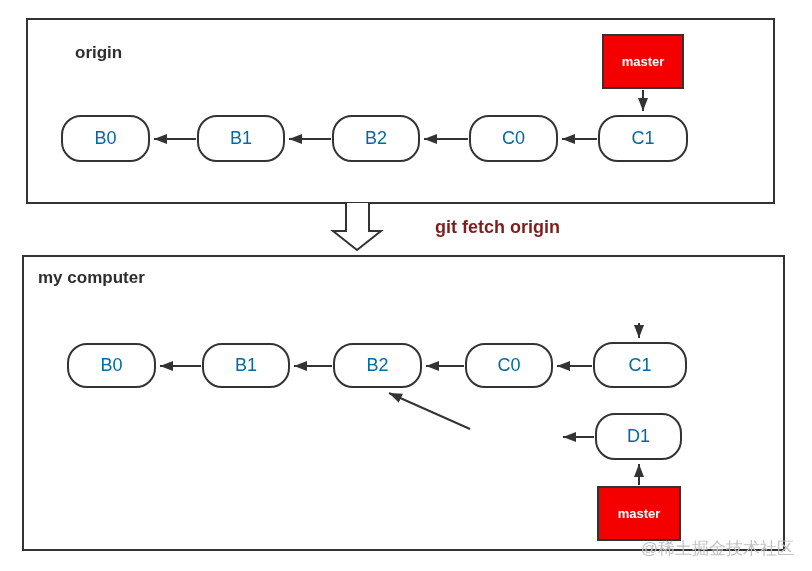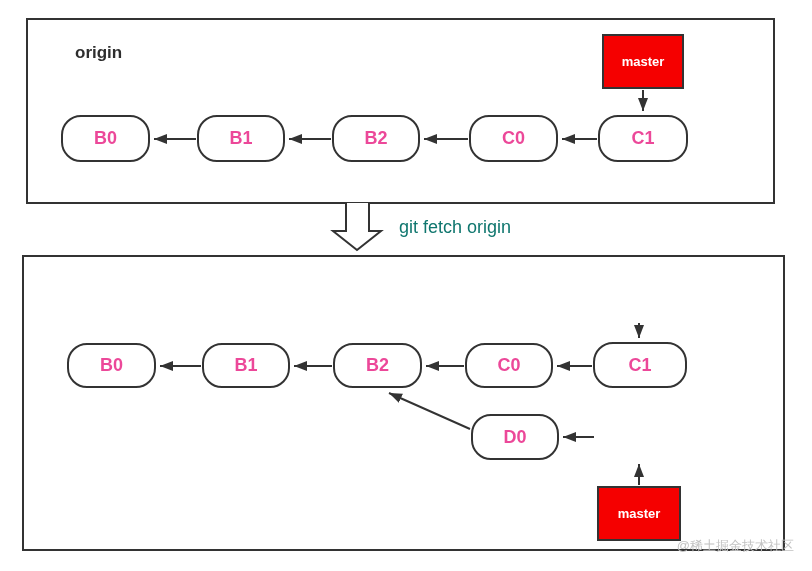--- a/index.html
+++ b/index.html
@@ -35,60 +35,61 @@
   .node{
     position:absolute;
     box-sizing:border-box;
     border:2px solid var(--line);
     border-radius:20px;
     background:var(--node-bg);
     display:flex;
     align-items:center;
     justify-content:center;
     font-size:18px;
-    font-weight:bold;
-    color:#ec4899;
+    font-weight:normal;
+    color:#0369a1;
     z-index:2;
   }
   .branch{
     position:absolute;
     box-sizing:border-box;
     border:2px solid var(--line);
     background:var(--red);
     color:var(--red-text);
     display:flex;
     align-items:center;
     justify-content:center;
     font-size:13px;
     font-weight:bold;
     z-index:2;
     white-space:nowrap;
   }
   .cmd{
     position:absolute;
     font-size:18px;
-    font-weight:normal;
-    color:#0f766e;
+    font-weight:bold;
+    color:#7f1d1d;
     z-index:2;
     white-space:nowrap;
+    margin-left:36px;
   }
   svg.overlay{
     position:absolute;
     left:0;top:0;
     width:812px;height:571px;
     z-index:3;
     pointer-events:none;
   }
   svg.overlay line{stroke:var(--line);stroke-width:2;}
   svg.overlay .fat-arrow{fill:#ffffff;stroke:var(--line);stroke-width:2;stroke-linejoin:miter;}
   .watermark{
     position:absolute;
     right:18px;
     top:537px;
-    font-size:13px;
+    font-size:17px;
     color:var(--watermark);
     z-index:4;
     white-space:nowrap;
   }
 </style>
 </head>
 <body>
 
 <div class="canvas">
 
@@ -99,28 +100,29 @@
   <div class="node" style="left:197px;top:115px;width:88px;height:47px">B1</div>
   <div class="node" style="left:332px;top:115px;width:88px;height:47px">B2</div>
   <div class="node" style="left:469px;top:115px;width:89px;height:47px">C0</div>
   <div class="node" style="left:598px;top:115px;width:90px;height:47px">C1</div>
 
   <div class="branch" style="left:602px;top:34px;width:82px;height:55px">master</div>
 
   <div class="cmd" style="left:399px;top:217px">git fetch origin</div>
 
   <div class="panel" style="left:22px;top:255px;width:763px;height:296px"></div>
+  <div class="panel-title" style="left:38px;top:268px">my computer</div>
 
   <div class="node" style="left:67px;top:343px;width:89px;height:45px">B0</div>
   <div class="node" style="left:202px;top:343px;width:88px;height:45px">B1</div>
   <div class="node" style="left:333px;top:343px;width:89px;height:45px">B2</div>
   <div class="node" style="left:465px;top:343px;width:88px;height:45px">C0</div>
   <div class="node" style="left:593px;top:342px;width:94px;height:46px">C1</div>
 
-  <div class="node" style="left:471px;top:414px;width:88px;height:46px">D0</div>
+  <div class="node" style="left:595px;top:413px;width:87px;height:47px">D1</div>
 
   <div class="branch" style="left:597px;top:486px;width:84px;height:55px">master</div>
 
   <svg class="overlay">
     <defs>
       <marker id="ah" markerUnits="userSpaceOnUse" markerWidth="15" markerHeight="12" refX="13" refY="5" orient="auto">
         <path d="M0,0 L13,5 L0,10 z" fill="#333333"></path>
       </marker>
     </defs>
 

